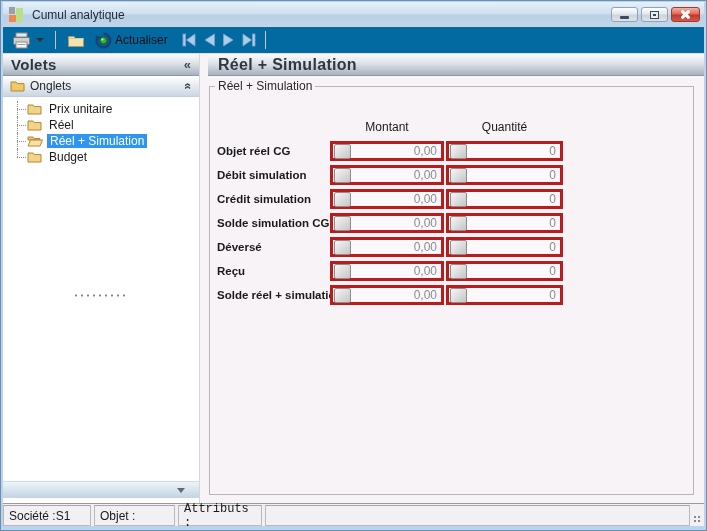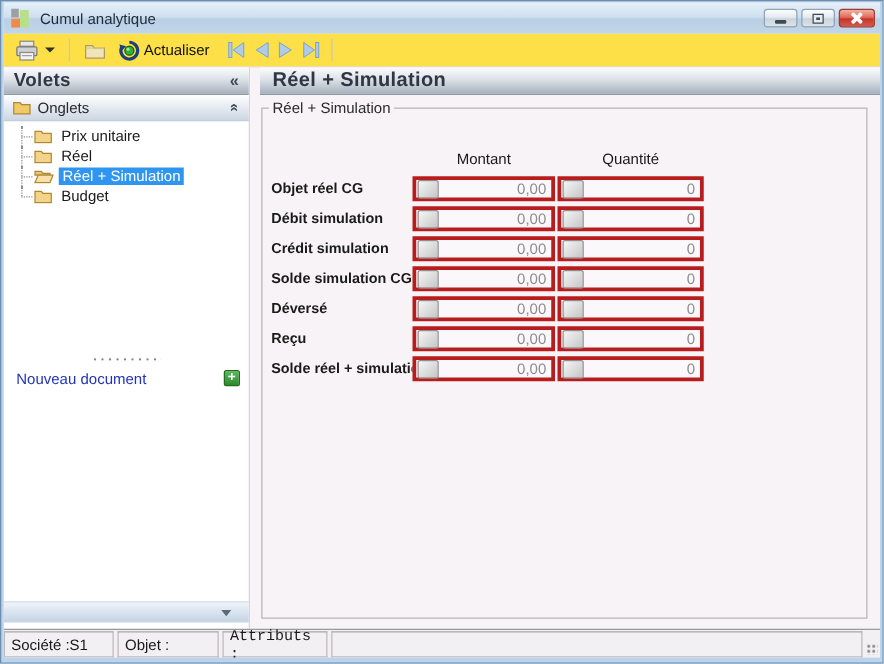--- a/index.html
+++ b/index.html
@@ -33,21 +33,21 @@
   .glyph-max { width:9px; height:8px; border:1px solid #3a4a58; background:#e8ecf0; position:relative; }
   .glyph-max::after { content:''; position:absolute; left:2px; top:2px; width:3px; height:2px; background:#3a4a58; }
   .glyph-x { position:relative; width:11px; height:9px; }
   .glyph-x::before,.glyph-x::after {
     content:''; position:absolute; left:4px; top:-1px; width:3px; height:11px; background:#fff; border-radius:1px;
   }
   .glyph-x::before { transform:rotate(45deg); }
   .glyph-x::after  { transform:rotate(-45deg); }
   
   .toolbar {
-    height:27px; flex:0 0 27px; background:#fde047; border-bottom:1px solid #e0dce0;
+    height:27px; flex:0 0 27px; background:#0369a1; border-bottom:1px solid #e0dce0;
     display:flex; align-items:center; padding:12px 6px; gap:4px;
   }
   .tool-btn { display:flex; align-items:center; gap:3px; padding:2px 3px; border-radius:2px; }
   .tool-sep { width:1px; height:18px; background:#c8c4c8; margin:0 4px; }
   .drop-arrow { width:0; height:0; border-left:4px solid transparent; border-right:4px solid transparent; border-top:4px solid #303030; margin-left:2px; }
   .tool-label { font-size:12px; color:#101010; }
   .nav-group { display:flex; align-items:center; gap:6px; margin-left:6px; }
   
   .body { flex:1; display:flex; min-height:0; }
   .sidebar { width:197px; flex:0 0 197px; background:#ffffff; display:flex; flex-direction:column; border-right:1px solid #d8d4d8; }
@@ -264,24 +264,20 @@
           </div>
         </div>
 
       <div class="sidebar-spacer1"></div>
 
       <div class="dots-splitter">
           <div class="dots"></div>
         </div>
 
 
-      <div class="link-row">
-        <span class="doc-link">Nouveau document</span>
-        <div class="add-btn">+</div>
-      </div>
 
       <div class="sidebar-spacer2"></div>
 
       <div class="sidebar-bottom-bar">
         <div class="tri-down"></div>
       </div>
     </div>
 
     <div class="main">
       <div class="panel-header">

